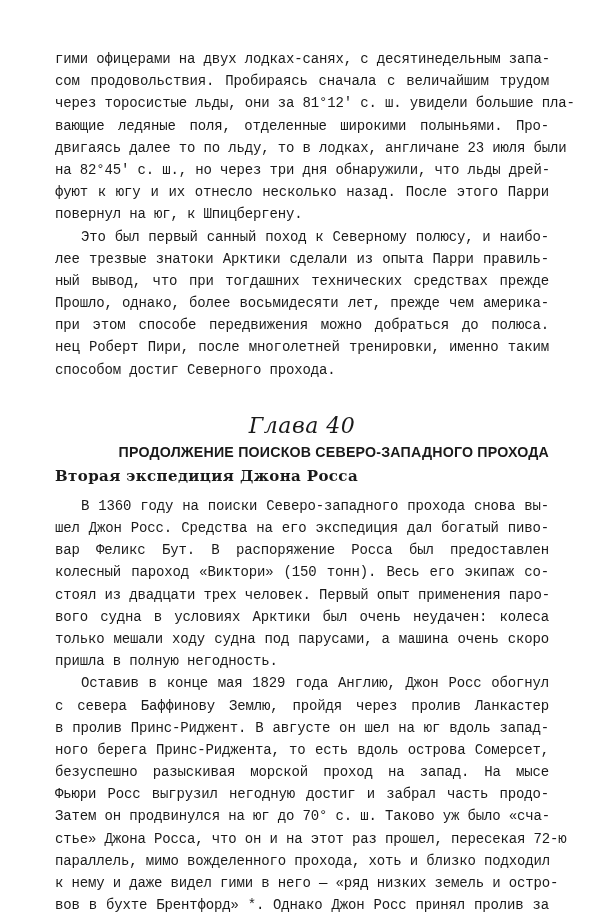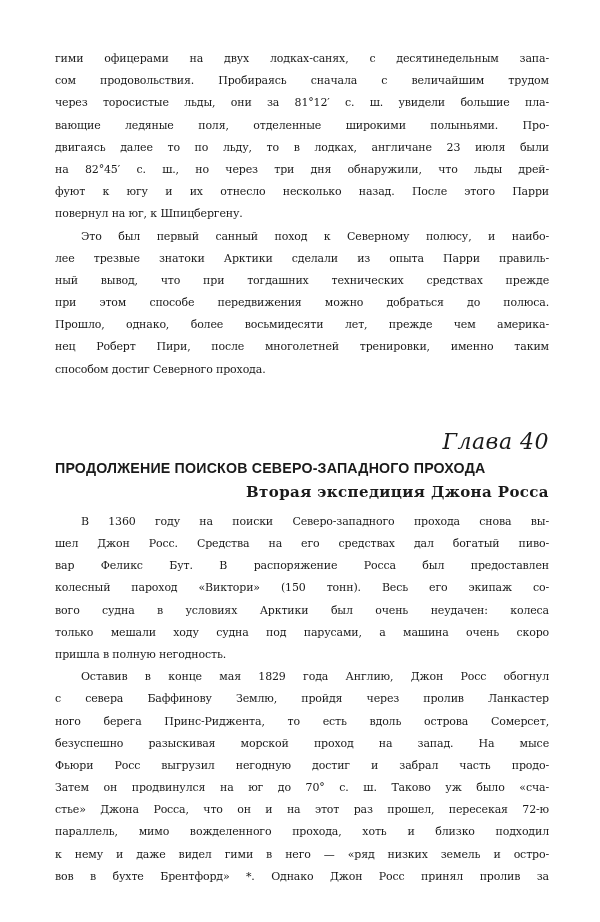--- a/index.html
+++ b/index.html
@@ -3,37 +3,38 @@
   <meta charset="utf-8">
   <style>
     html, body { margin: 0; padding: 0; background: #ffffff; }
     body {
       width: 600px; height: 922px; position: relative; overflow: hidden;
       font-family: "DejaVu Serif", "Liberation Serif", serif;
       color: #1a1a1a;
     }
     .page { position: absolute; left: 55px; top: 48px; width: 494px; }
     .line {
-      font-size: 11px; line-height: 22.2px; height: 22.2px;
+      font-size: 14px; line-height: 22.2px; height: 22.2px;
       white-space: nowrap; text-align: justify; text-align-last: justify;
       letter-spacing: -0.15px;
+      font-family: Liberation Mono, monospace;
     }
     .line.last { text-align-last: left; }
     .line.indent { padding-left: 26px; }
     .chapter {
-      text-align: right; font-style: italic; font-size: 22px;
-      margin-top: 16px; height: 30px; line-height: 30px; letter-spacing: 0.5px;
+      text-align: center; font-style: italic; font-size: 22px;
+      margin-top: 0; height: 30px; line-height: 30px; letter-spacing: 0.5px;
     }
     .chapter-title {
-      text-align: left; font-family: "Liberation Sans", sans-serif;
+      text-align: right; font-family: "Liberation Sans", sans-serif;
       font-weight: bold; font-size: 14.2px; line-height: 22px; height: 24px;
       letter-spacing: 0.2px;
     }
     .section-title {
-      text-align: right; font-weight: bold; font-size: 15px;
+      text-align: left; font-weight: bold; font-size: 15px;
       line-height: 22px; height: 30px; letter-spacing: 0.4px;
     }
   </style>
 </head>
 <body>
 
 <div class="page">
 
   <div>
     <div class="line">гими офицерами на двух лодках-санях, с десятинедельным запа-</div>
@@ -43,45 +44,47 @@
     <div class="line">двигаясь далее то по льду, то в лодках, англичане 23 июля были</div>
     <div class="line">на 82°45′ с. ш., но через три дня обнаружили, что льды дрей-</div>
     <div class="line">фуют к югу и их отнесло несколько назад. После этого Парри</div>
     <div class="line last">повернул на юг, к Шпицбергену.</div>
   </div>
 
   <div>
     <div class="line indent">Это был первый санный поход к Северному полюсу, и наибо-</div>
     <div class="line">лее трезвые знатоки Арктики сделали из опыта Парри правиль-</div>
     <div class="line">ный вывод, что при тогдашних технических средствах прежде</div>
+    <div class="line">Прошло, однако, более восьмидесяти лет, прежде чем америка-</div>
     <div class="line">при этом способе передвижения можно добраться до полюса.</div>
-    <div class="line">Прошло, однако, более восьмидесяти лет, прежде чем америка-</div>
     <div class="line">нец Роберт Пири, после многолетней тренировки, именно таким</div>
     <div class="line last">способом достиг Северного прохода.</div>
   </div>
 
   <div style="height:30px"></div>
 
   <div class="chapter">Глава 40</div>
   <div class="chapter-title">ПРОДОЛЖЕНИЕ ПОИСКОВ СЕВЕРО-ЗАПАДНОГО ПРОХОДА</div>
   <div class="section-title">Вторая экспедиция Джона Росса</div>
 
   <div>
     <div class="line indent">В 1360 году на поиски Северо-западного прохода снова вы-</div>
-    <div class="line">шел Джон Росс. Средства на его средствах дал богатый пиво-</div>
+    <div class="line">шел Джон Росс. Средства на его экспедиция дал богатый пиво-</div>
     <div class="line">вар Феликс Бут. В распоряжение Росса был предоставлен</div>
     <div class="line">колесный пароход «Виктори» (150 тонн). Весь его экипаж со-</div>
+    <div class="line">стоял из двадцати трех человек. Первый опыт применения паро-</div>
     <div class="line">вого судна в условиях Арктики был очень неудачен: колеса</div>
     <div class="line">только мешали ходу судна под парусами, а машина очень скоро</div>
     <div class="line last">пришла в полную негодность.</div>
   </div>
 
   <div>
     <div class="line indent">Оставив в конце мая 1829 года Англию, Джон Росс обогнул</div>
     <div class="line">с севера Баффинову Землю, пройдя через пролив Ланкастер</div>
+    <div class="line">в пролив Принс-Риджент. В августе он шел на юг вдоль запад-</div>
     <div class="line">ного берега Принс-Риджента, то есть вдоль острова Сомерсет,</div>
     <div class="line">безуспешно разыскивая морской проход на запад. На мысе</div>
     <div class="line">Фьюри Росс выгрузил негодную достиг и забрал часть продо-</div>
     <div class="line">Затем он продвинулся на юг до 70° с. ш. Таково уж было «сча-</div>
     <div class="line">стье» Джона Росса, что он и на этот раз прошел, пересекая 72-ю</div>
     <div class="line">параллель, мимо вожделенного прохода, хоть и близко подходил</div>
     <div class="line">к нему и даже видел гими в него — «ряд низких земель и остро-</div>
     <div class="line">вов в бухте Брентфорд» *. Однако Джон Росс принял пролив за</div>
 
   </div>

